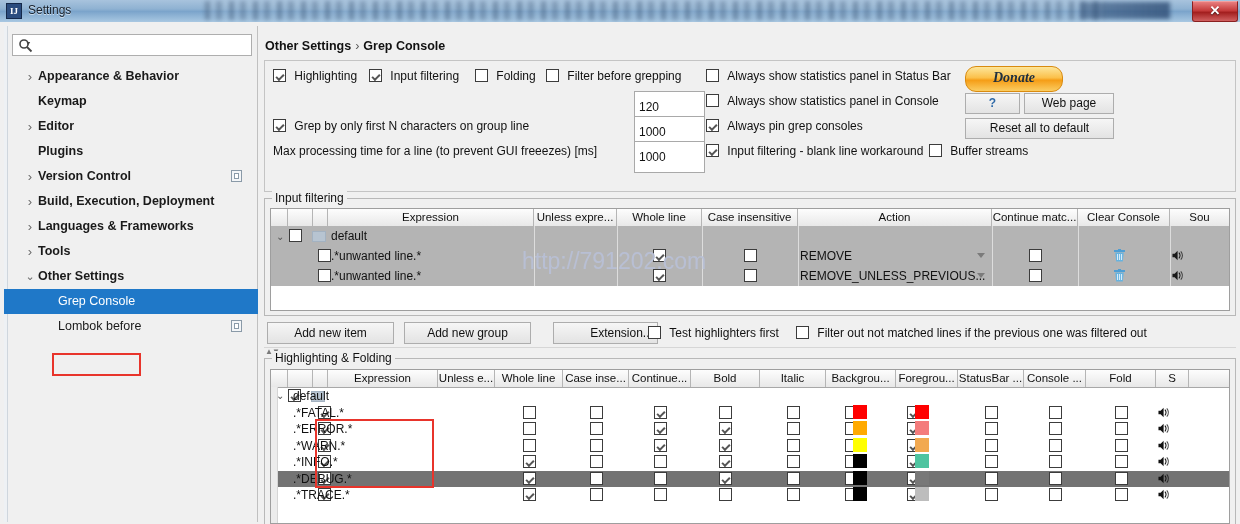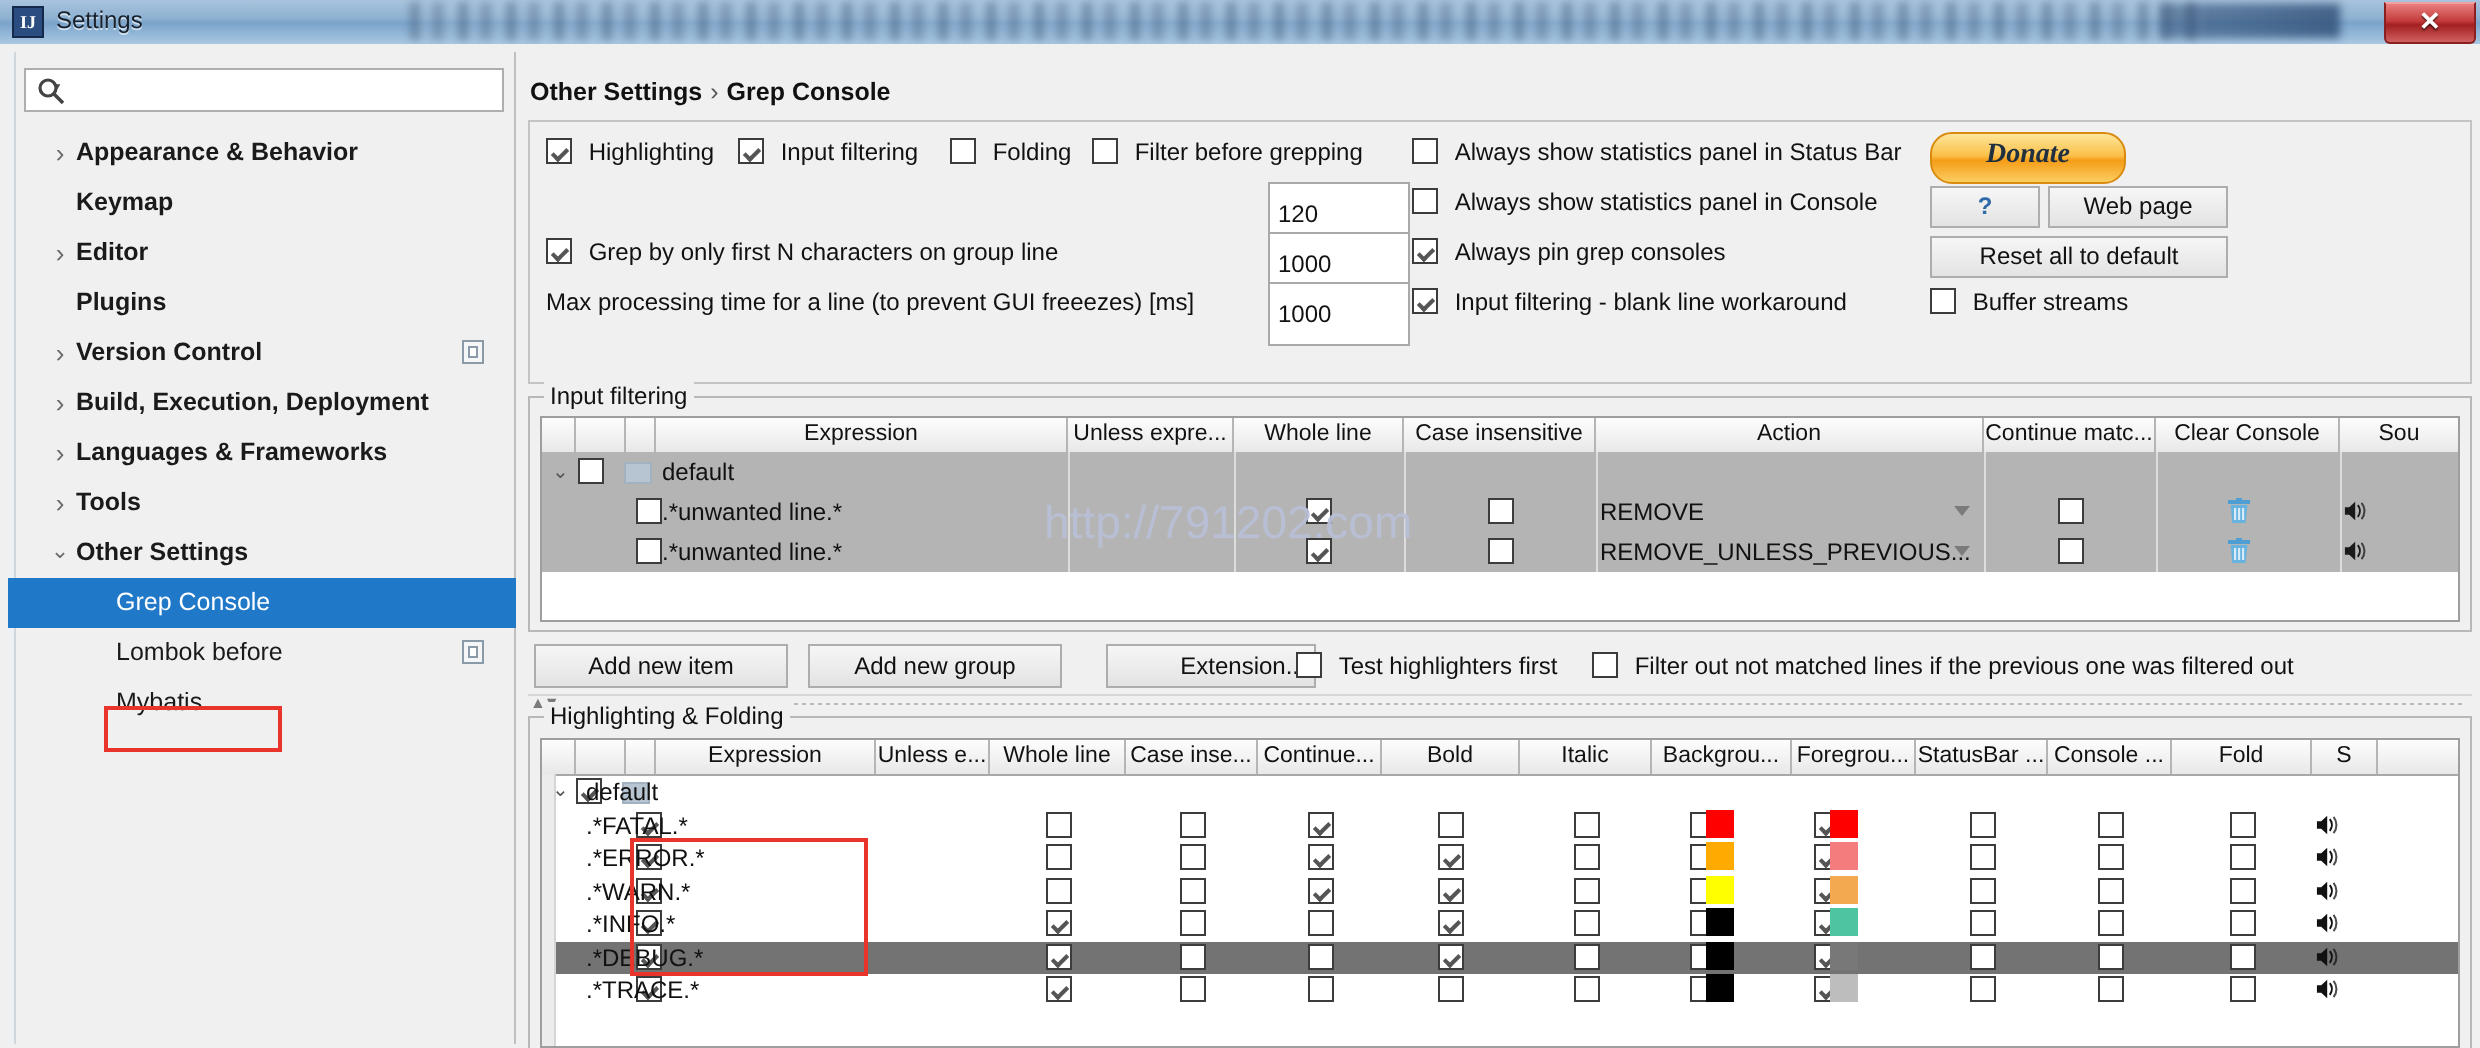--- a/index.html
+++ b/index.html
@@ -288,23 +288,20 @@
             <span class="arrow">⌄</span>
             <span class="lbl">Other Settings</span>
           </div>
           <div class="tree-item lvl1 selected">
             <span class="lbl">Grep Console</span>
           </div>
           <div class="tree-item lvl1">
             <span class="lbl">Lombok before</span>
             <span class="tree-copy-icon"></span>
           </div>
-          <div class="tree-item lvl1">
-            <span class="lbl">Mybatis</span>
-          </div>
         </div>
 
       <div class="selection-box" style="left:48px;top:327px;width:89px;height:23px;"></div>
     </div>
 
     <div class="rightpane">
 
       <div class="breadcrumb">
         <span>Other Settings</span><span class="sep">›</span><span>Grep Console</span>
       </div>
@@ -349,21 +346,21 @@
         </div>
 
         <div class="cbrow" style="left:8px;top:83px;">
           <span>Max processing time for a line (to prevent GUI freeezes) [ms]</span>
         </div>
         <input class="txtfield" style="left: 369px; top: 80px; width: 71px; height: 21px;" value="1000">
         <div class="cbrow" style="left:441px;top:83px;">
           <span class="cb checked" style="position:relative;display:inline-block;vertical-align:-2px;"></span>
           <span style="margin-left:5px;">Input filtering - blank line workaround</span>
         </div>
-        <div class="cbrow" style="left:700px;top:83px;">
+        <div class="cbrow" style="left:664px;top:83px;">
           <span class="cb" style="position:relative;display:inline-block;vertical-align:-2px;"></span>
           <span style="margin-left:5px;">Buffer streams</span>
         </div>
 
         <div class="donate-btn">Donate</div>
         <div class="btn" style="left:700px;top:32px;width:55px;height:21px;line-height:19px;color:#2f6aa8;font-weight:bold;">?</div>
         <div class="btn" style="left:759px;top:32px;width:90px;height:21px;line-height:19px;">Web page</div>
         <div class="btn" style="left:700px;top:57px;width:149px;height:21px;line-height:19px;">Reset all to default</div>
       </div>
 

